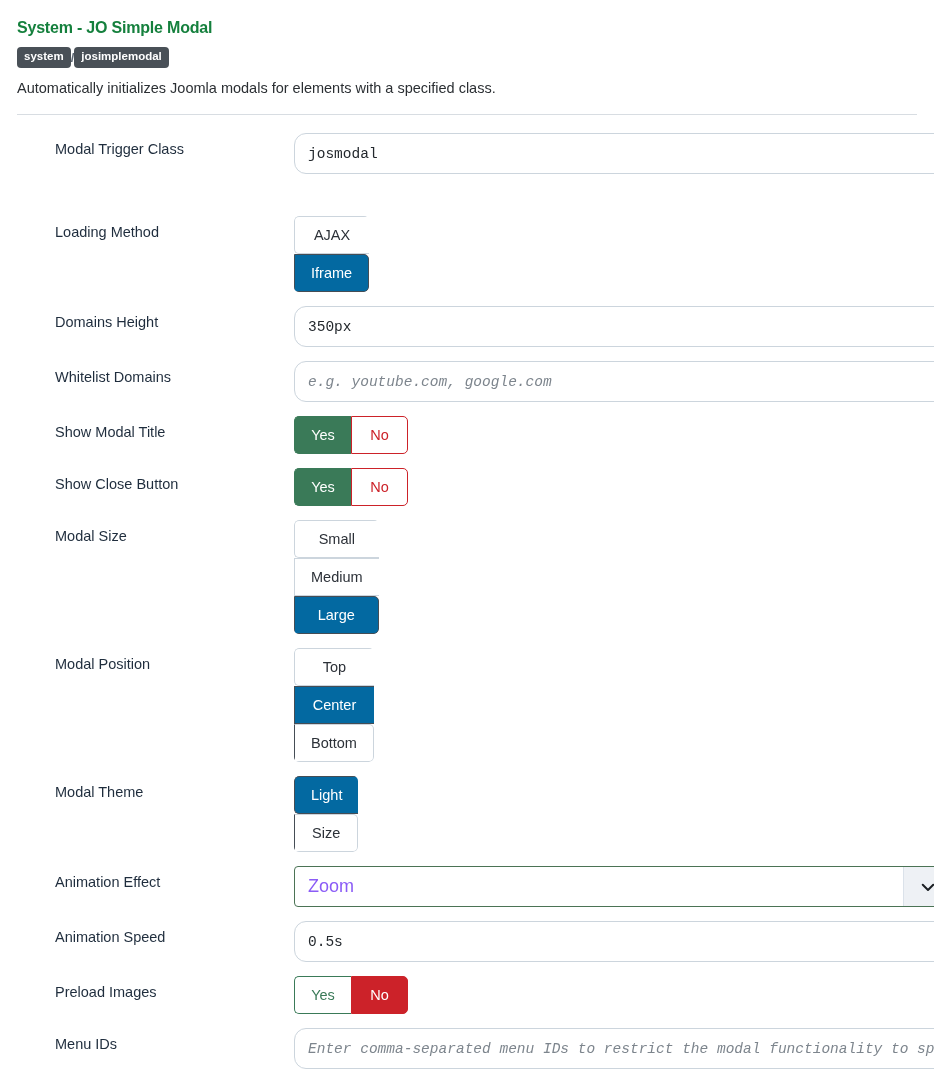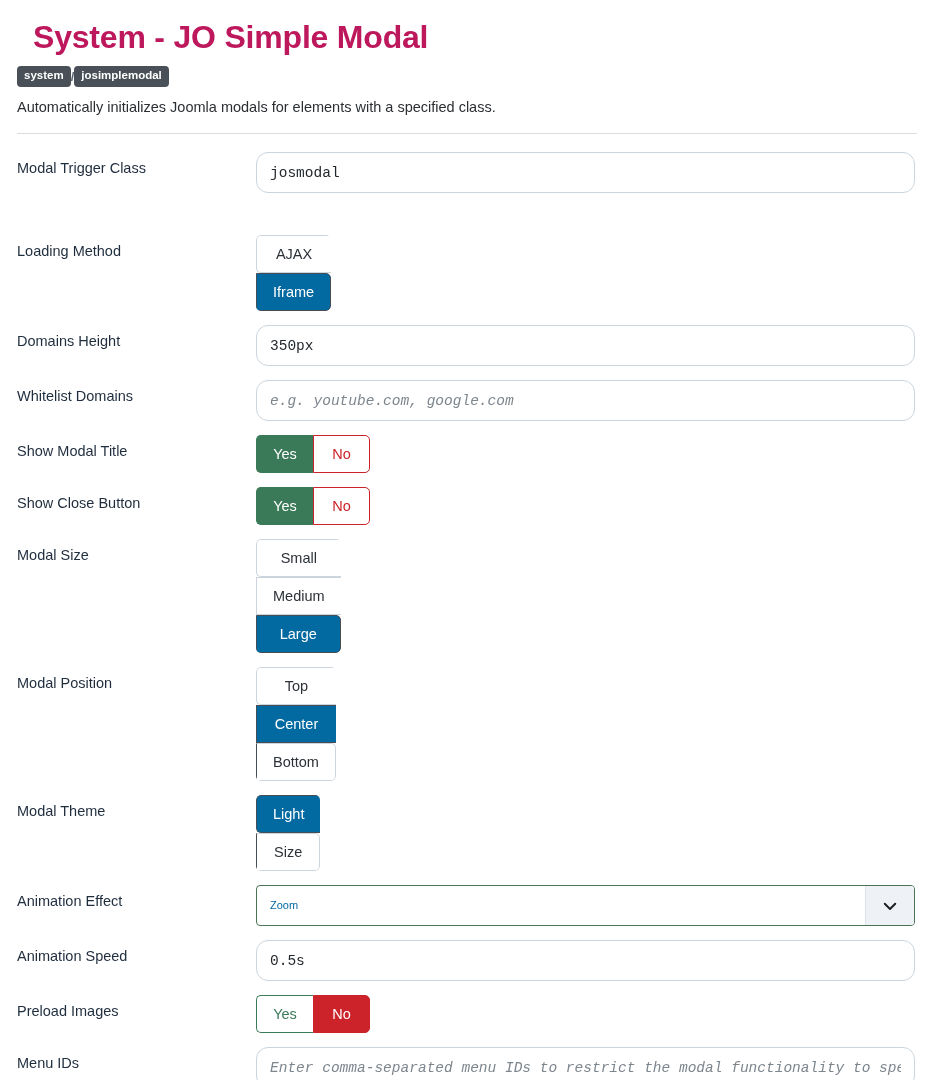--- a/index.html
+++ b/index.html
@@ -16,25 +16,25 @@
   .page {
     width: 934px;
     min-height: 1080px;
     padding: 18px 17px 0 17px;
     background: #ffffff;
     overflow: hidden;
   }
 
   
   .page-title {
-    font-size: 32px;
+    font-size: 16px;
     font-weight: bold;
-    color: #be185d;
+    color: #15803d;
     letter-spacing: -0.2px;
-    margin: 0 0 10px 16px;
+    margin: 0 0 10px 0;
     line-height: 1.2;
   }
 
   .badges {
     display: flex;
     align-items: center;
     margin-bottom: 11px;
   }
   .badge {
     display: inline-block;
@@ -65,20 +65,21 @@
     border-top: 1px solid #d8dde2;
     margin: 0 0 18px 0;
   }
 
   
   .form-row {
     display: flex;
     align-items: flex-start;
     margin-bottom: 14px;
     min-height: 36px;
+    margin-left: 38px;
   }
 
   .field-label {
     width: 239px;
     flex: 0 0 239px;
     font-size: 14.5px;
     color: #1f2d3d;
     padding-top: 8px;
     line-height: 1.2;
   }
@@ -116,22 +117,22 @@
     border: 1px solid #4b7355;
     border-radius: 4px;
     background: #ffffff;
     display: flex;
     align-items: center;
     overflow: hidden;
   }
   .select-value {
     flex: 1 1 auto;
     padding: 0 13px;
-    font-size: 11px;
-    color: #0369a1;
+    font-size: 18px;
+    color: #8b5cf6;
     line-height: 39px;
     white-space: nowrap;
     overflow: hidden;
   }
   .select-arrow {
     flex: 0 0 49px;
     width: 49px;
     height: 39px;
     background: #eef1f5;
     border-left: 1px solid #dbe2ea;

